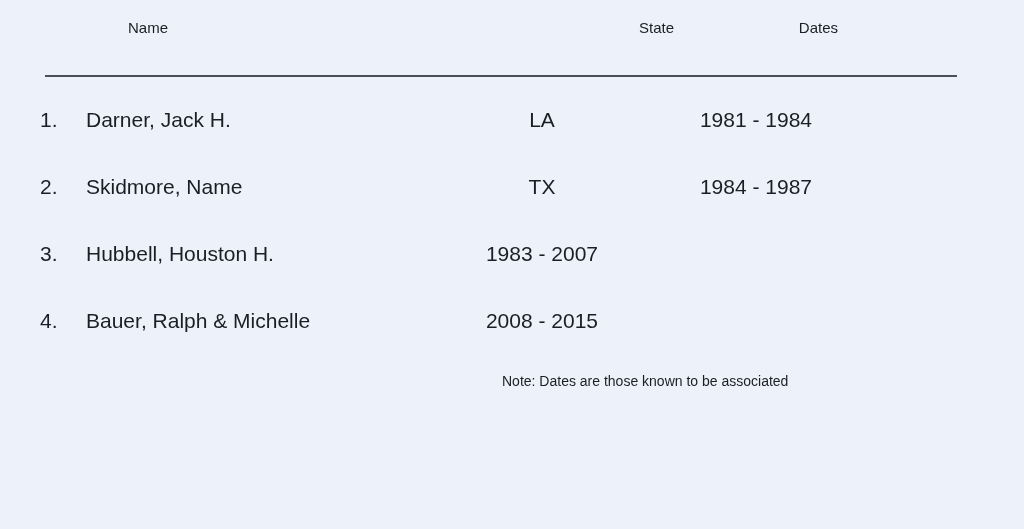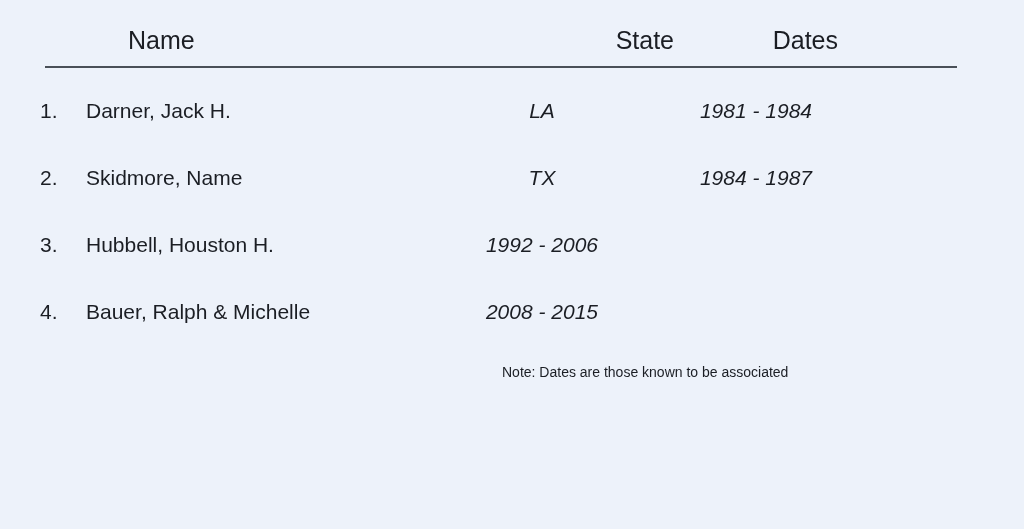--- a/index.html
+++ b/index.html
@@ -11,41 +11,41 @@
     color: #1b1e24;
     font-family: "Liberation Sans", "DejaVu Sans", sans-serif;
     overflow: hidden;
   }
   .grid-row {
     display: grid;
     grid-template-columns: 46px 324px 264px 164px;
     padding-left: 40px;
   }
   .header-row {
-    padding-top: 28px;
-    height: 66px;
-    font-size: 25px;
+    padding-top: 16px;
+    height: 75px;
+    font-size: 15px;
     line-height: 24px;
   }
   .h-name { padding-left: 42px; }
   .h-state, .h-dates { text-align: right; }
   .rule {
     margin-left: 45px;
     width: 912px;
     height: 2px;
     background: #4a5058;
   }
   .rows { padding-top: 9px; }
   .row {
     height: 67px;
     font-size: 21px;
     align-items: center;
   }
   .c-num, .c-name { text-align: left; }
-  .c-state, .c-dates { text-align: center; font-style: italic; }
+  .c-state, .c-dates { text-align: center; }
   .note {
     margin-left: 502px;
     margin-top: 11px;
     width: 470px;
     font-size: 14px;
     line-height: 32px;
   }
 </style>
 </head>
 <body>
@@ -73,21 +73,21 @@
     <div class="grid-row row">
       <div class="c-num">2.</div>
       <div class="c-name">Skidmore, Name</div>
       <div class="c-state">TX</div>
       <div class="c-dates">1984 - 1987</div>
     </div>
 
     <div class="grid-row row">
       <div class="c-num">3.</div>
       <div class="c-name">Hubbell, Houston H.</div>
-      <div class="c-dates">1992 - 2006</div>
+      <div class="c-dates">1983 - 2007</div>
     </div>
 
     <div class="grid-row row">
       <div class="c-num">4.</div>
       <div class="c-name">Bauer, Ralph &amp; Michelle</div>
       <div class="c-dates">2008 - 2015</div>
     </div>
 
   </div>
 

